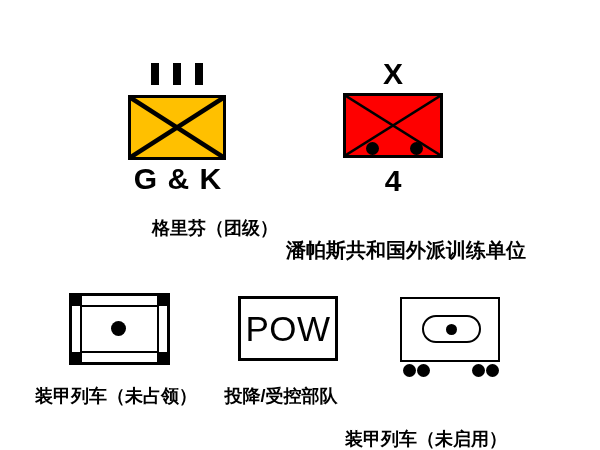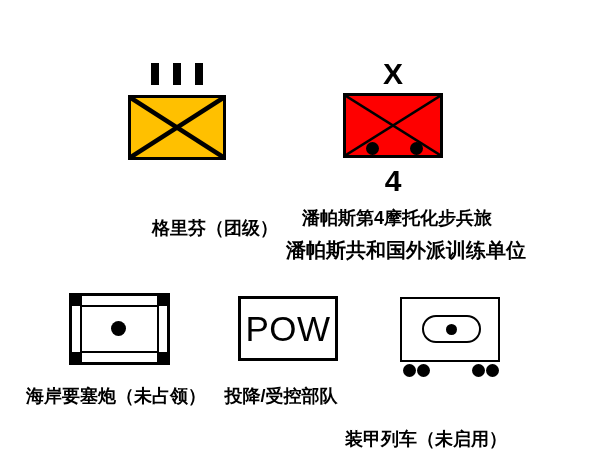--- a/index.html
+++ b/index.html
@@ -69,49 +69,49 @@
     <div class="echelon-bar"></div>
   </div>
 
   <div class="abs frame griffin-frame" style="background-color: rgb(255, 192, 0);">
     <svg class="diag-svg" viewBox="0 0 92 59" preserveAspectRatio="none">
       <line x1="0" y1="0" x2="92" y2="59" stroke="#000" stroke-width="4.5"></line>
       <line x1="92" y1="0" x2="0" y2="59" stroke="#000" stroke-width="4.5"></line>
     </svg>
   </div>
 
+  <div class="abs designation">G &amp; K</div>
 
   <div class="abs cn-label griffin-label">格里芬（团级）</div>
 
   <div class="abs echelon-x">X</div>
 
   <div class="abs frame pampas-frame" style="background-color: rgb(254, 0, 0);">
     <svg class="diag-svg" viewBox="0 0 94 59" preserveAspectRatio="none">
       <line x1="0" y1="0" x2="94" y2="59" stroke="#000" stroke-width="2.5"></line>
       <line x1="94" y1="0" x2="0" y2="59" stroke="#000" stroke-width="2.5"></line>
     </svg>
     <div class="dot pampas-dot" style="left:20px;"></div>
     <div class="dot pampas-dot" style="left:64px;"></div>
   </div>
 
   <div class="abs unit-number">4</div>
 
-  <div class="abs cn-label pampas-label">潘帕斯第4摩托化步兵旅</div>
 
   <div class="abs cn-label2 pampas-sub">潘帕斯共和国外派训练单位</div>
 
   <div class="abs coastal-frame">
     <div class="corner-sq" style="left:0; top:0;"></div>
     <div class="corner-sq" style="right:0; top:0;"></div>
     <div class="corner-sq" style="left:0; bottom:0;"></div>
     <div class="corner-sq" style="right:0; bottom:0;"></div>
     <div class="coastal-inner"></div>
     <div class="dot coastal-dot"></div>
   </div>
-  <div class="abs cn-label coastal-label">海岸要塞炮（未占领）</div>
+  <div class="abs cn-label coastal-label">装甲列车（未占领）</div>
 
   <div class="abs pow-frame">
     <span class="pow-text">POW</span>
   </div>
   <div class="abs cn-label pow-label">投降/受控部队</div>
 
   <div class="abs train-frame">
     <div class="train-stadium">
       <div class="dot train-dot"></div>
     </div>

